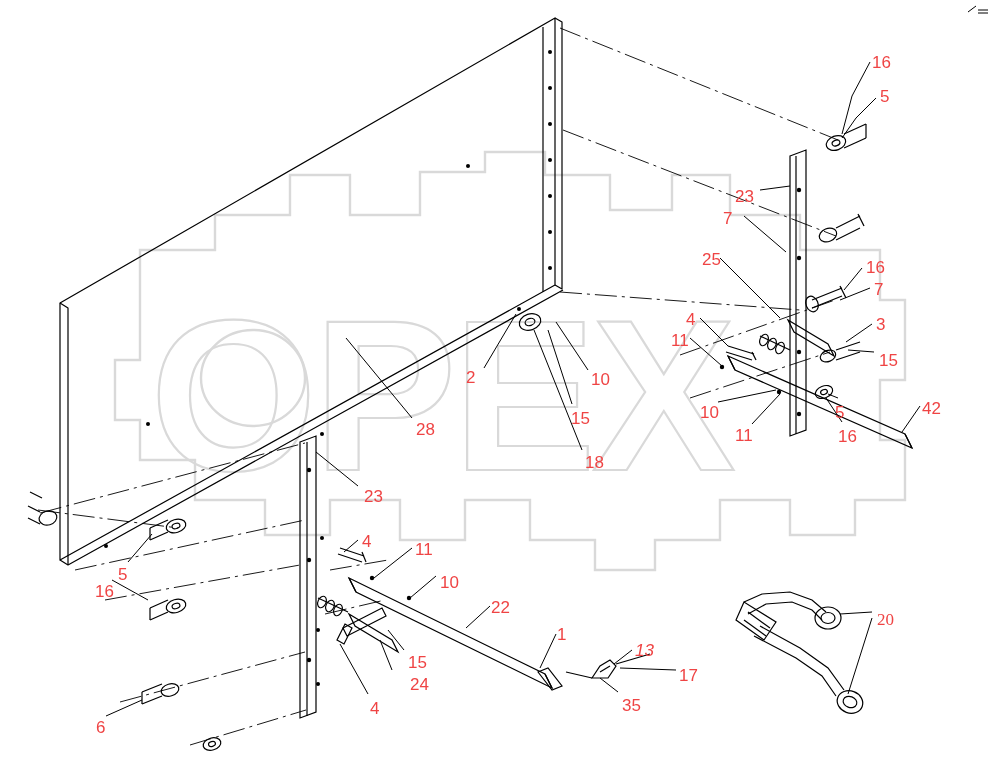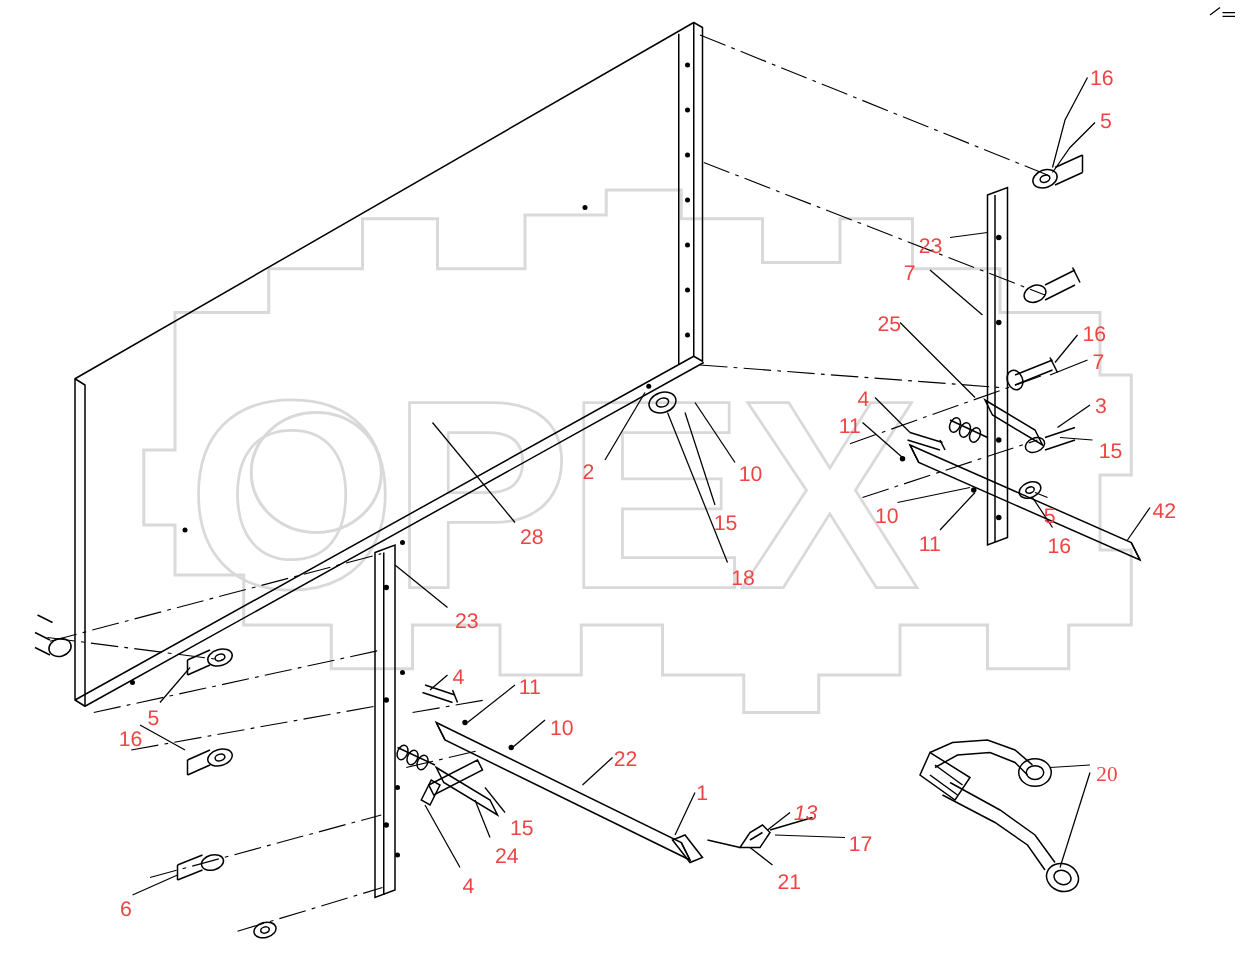--- a/index.html
+++ b/index.html
@@ -370,19 +370,19 @@
   <div class="callout" style="left:118px; top:566px;">5</div>
   <div class="callout" style="left:362px; top:533px;">4</div>
   <div class="callout" style="left:415px; top:541px;">11</div>
   <div class="callout" style="left:440px; top:574px;">10</div>
   <div class="callout" style="left:95px; top:583px;">16</div>
   <div class="callout" style="left:491px; top:599px;">22</div>
   <div class="callout" style="left:557px; top:626px;">1</div>
   <div class="callout" style="left:635px; top:642px;font-style:italic;">13</div>
   <div class="callout" style="left:877px; top:611px;font-family:Liberation Serif, serif;">20</div>
   <div class="callout" style="left:408px; top:654px;">15</div>
-  <div class="callout" style="left:396px; top:676px;">24</div>
+  <div class="callout" style="left:410px; top:676px;">24</div>
   <div class="callout" style="left:679px; top:667px;">17</div>
-  <div class="callout" style="left:622px; top:697px;">21</div>
+  <div class="callout" style="left:622px; top:697px;">35</div>
   <div class="callout" style="left:370px; top:700px;">4</div>
   <div class="callout" style="left:96px; top:719px;">6</div>
 
 </div>
 
 </body></html>

